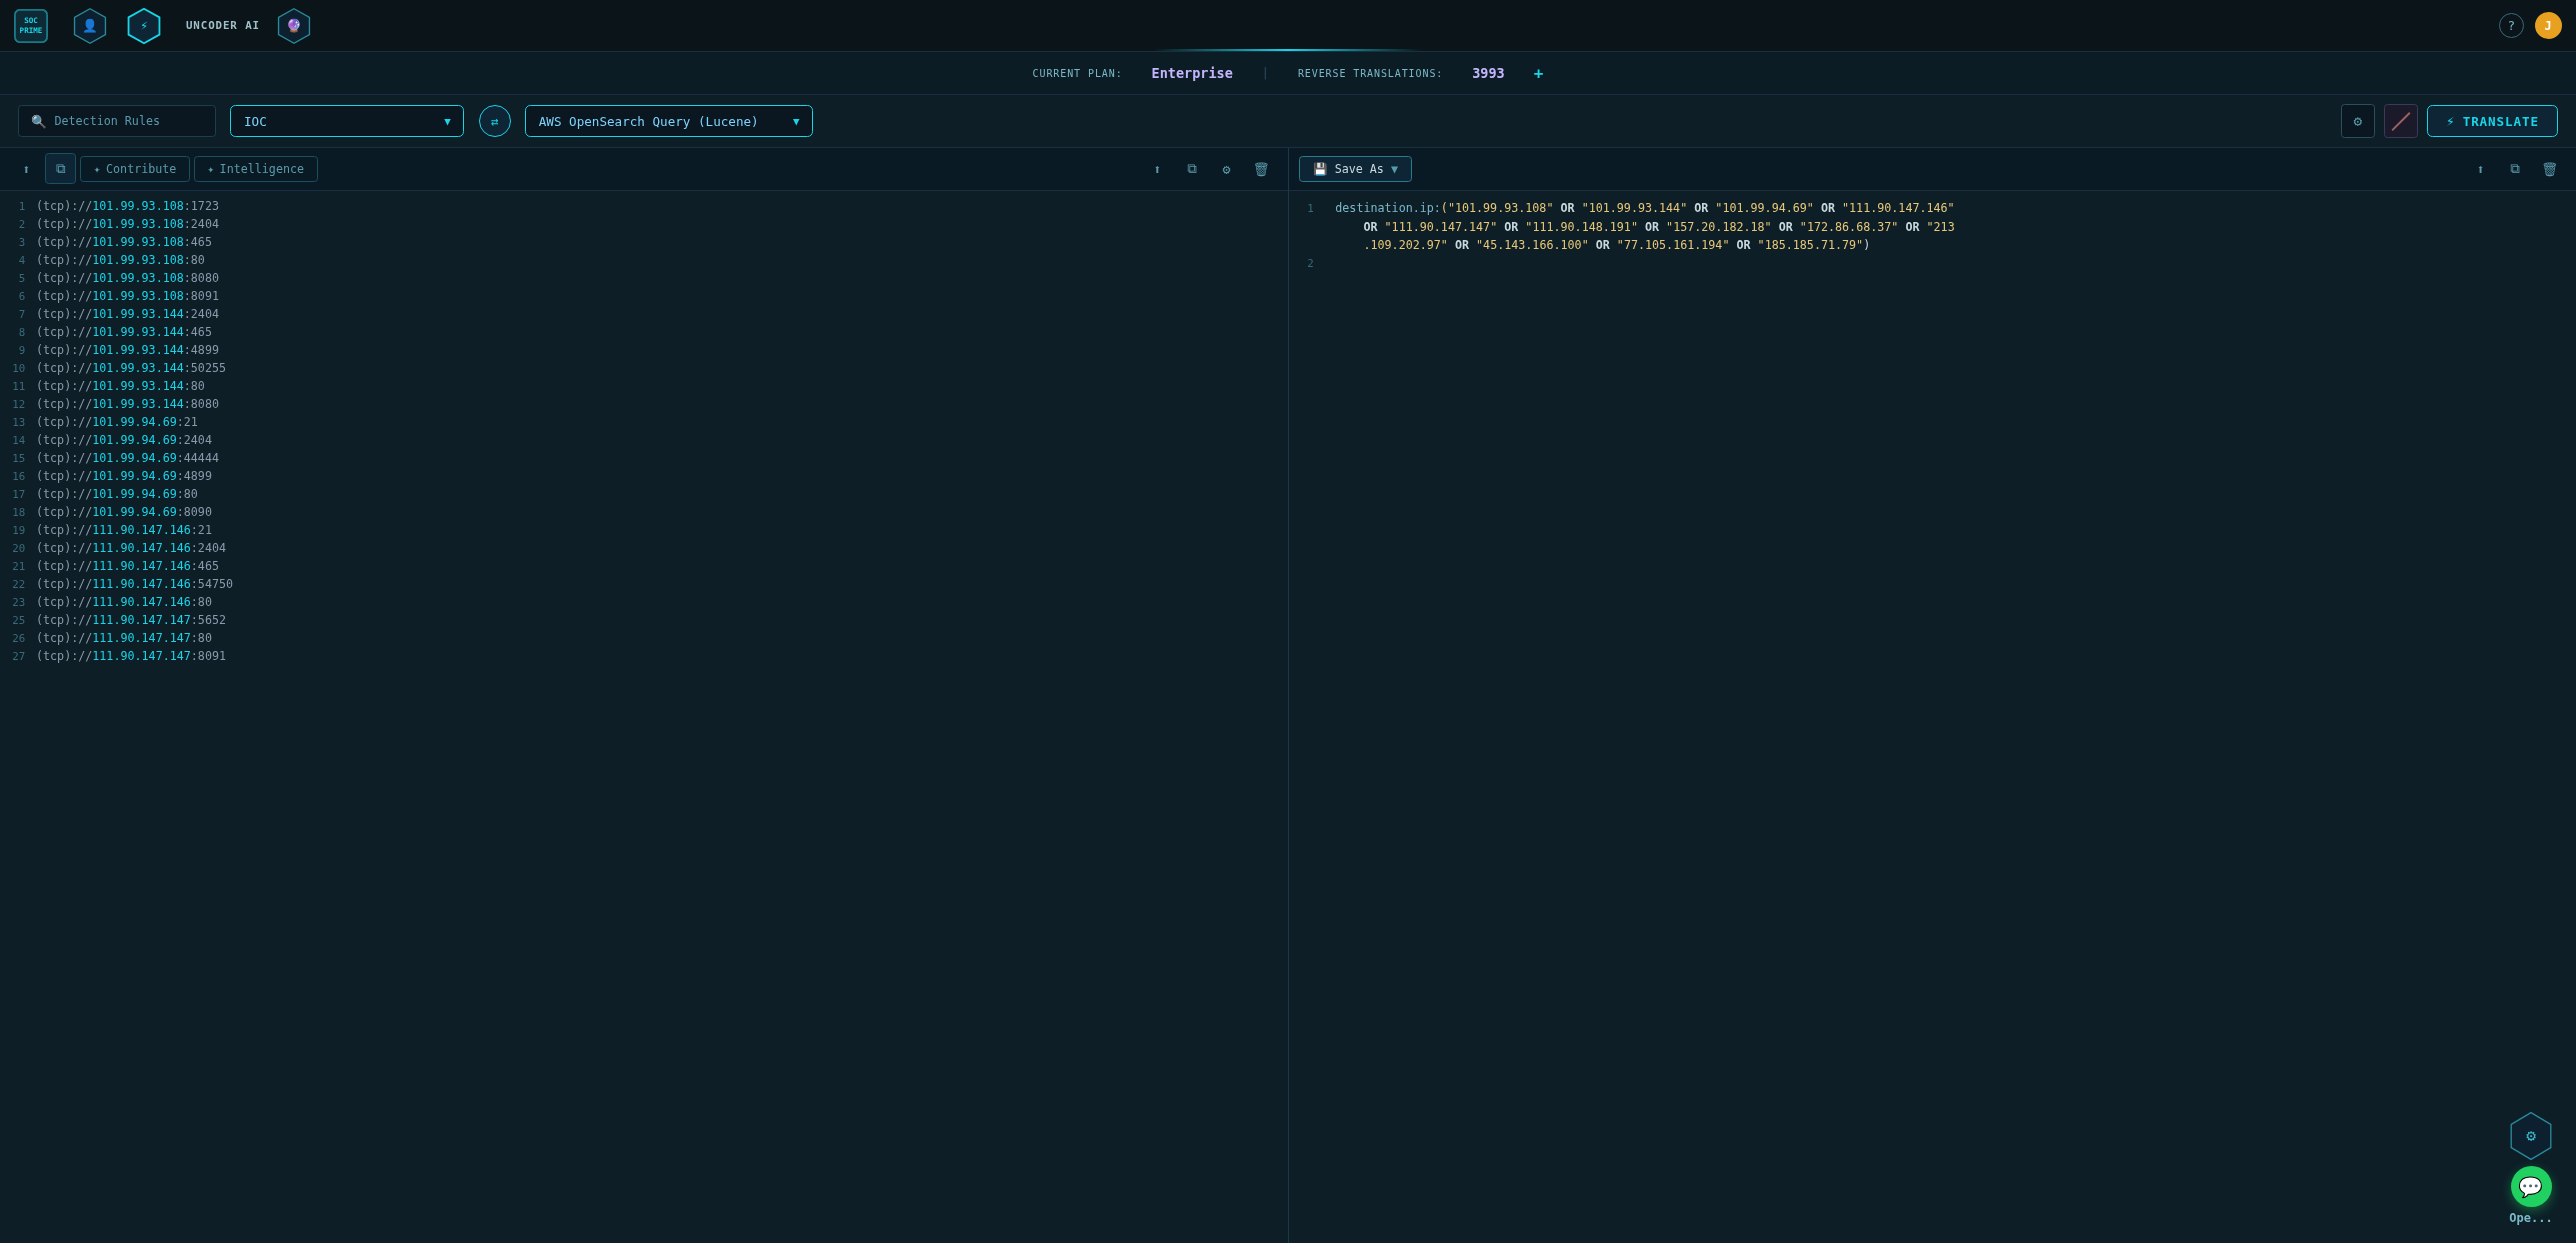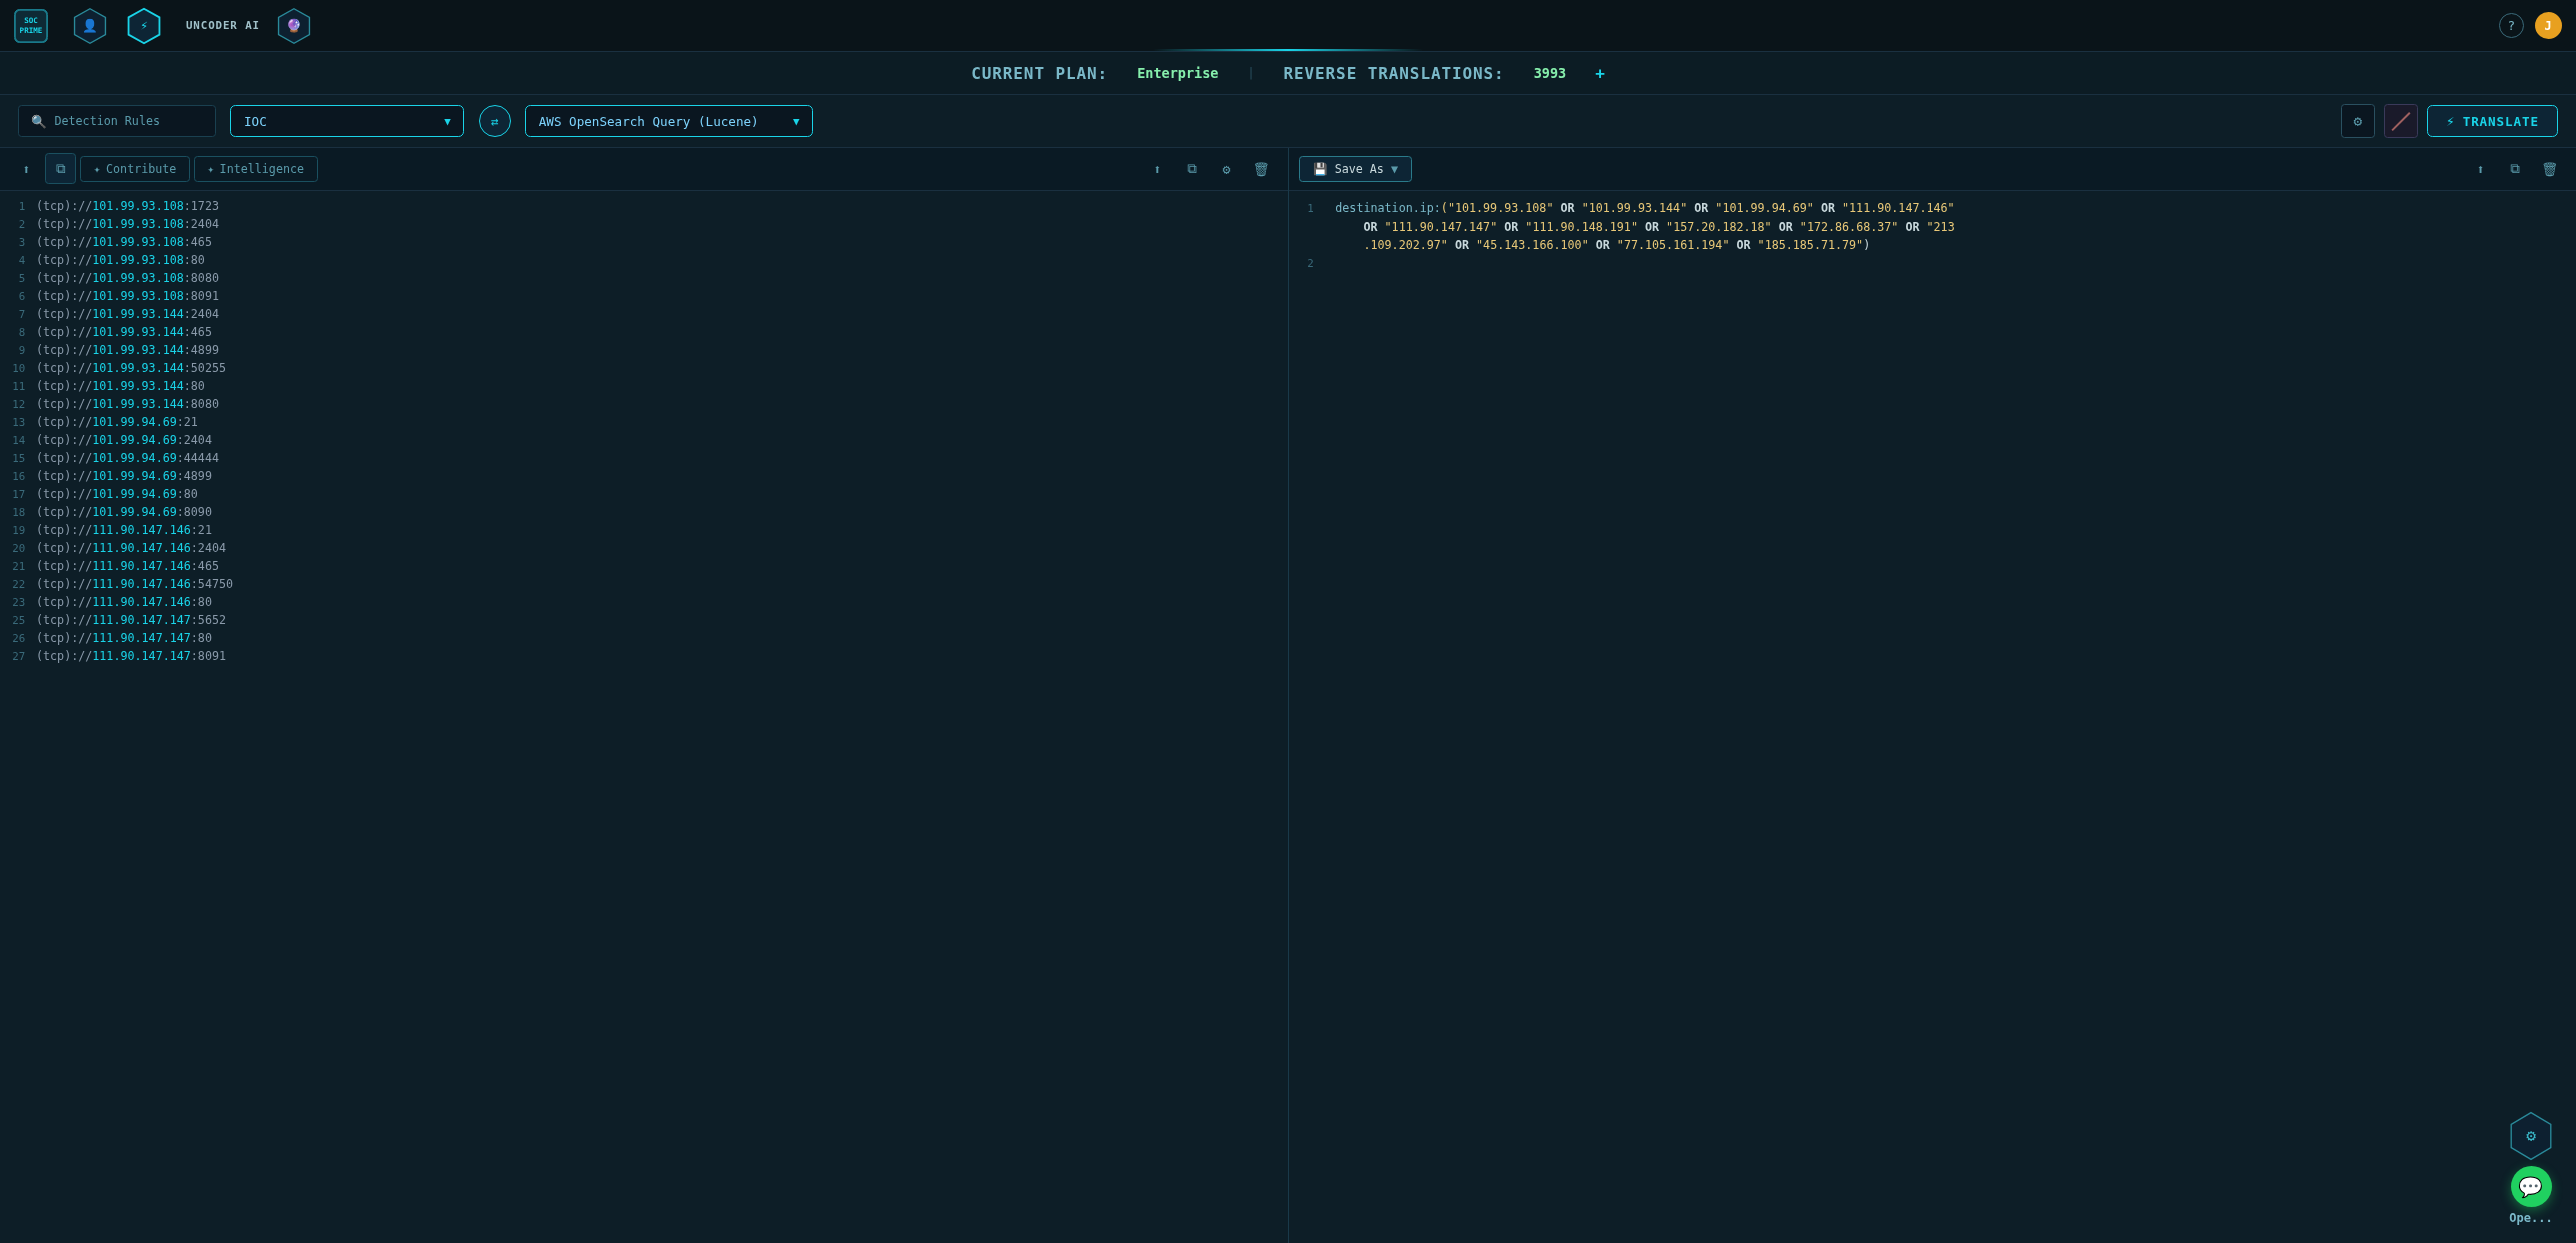--- a/index.html
+++ b/index.html
@@ -101,27 +101,26 @@
       background: #0c1c24;
       height: 43px;
       display: flex;
       align-items: center;
       justify-content: center;
       gap: 29px;
       border-bottom: 0.9px solid #1a3040;
     }
     .plan-label {
       color: #7ab8c8;
-      font-size: 16px;
+      font-size: 10px;
       letter-spacing: 0.9px;
       text-transform: uppercase;
-      font-weight: bold;
     }
     .plan-value {
-      color: #86efac;
+      color: #c4b5fd;
       font-size: 13.5px;
       font-weight: bold;
     }
     .plan-separator { color: #2a5060; }
     .plan-add {
       color: #1ad4e8;
       font-size: 16px;
       cursor: pointer;
       font-weight: bold;
     }

